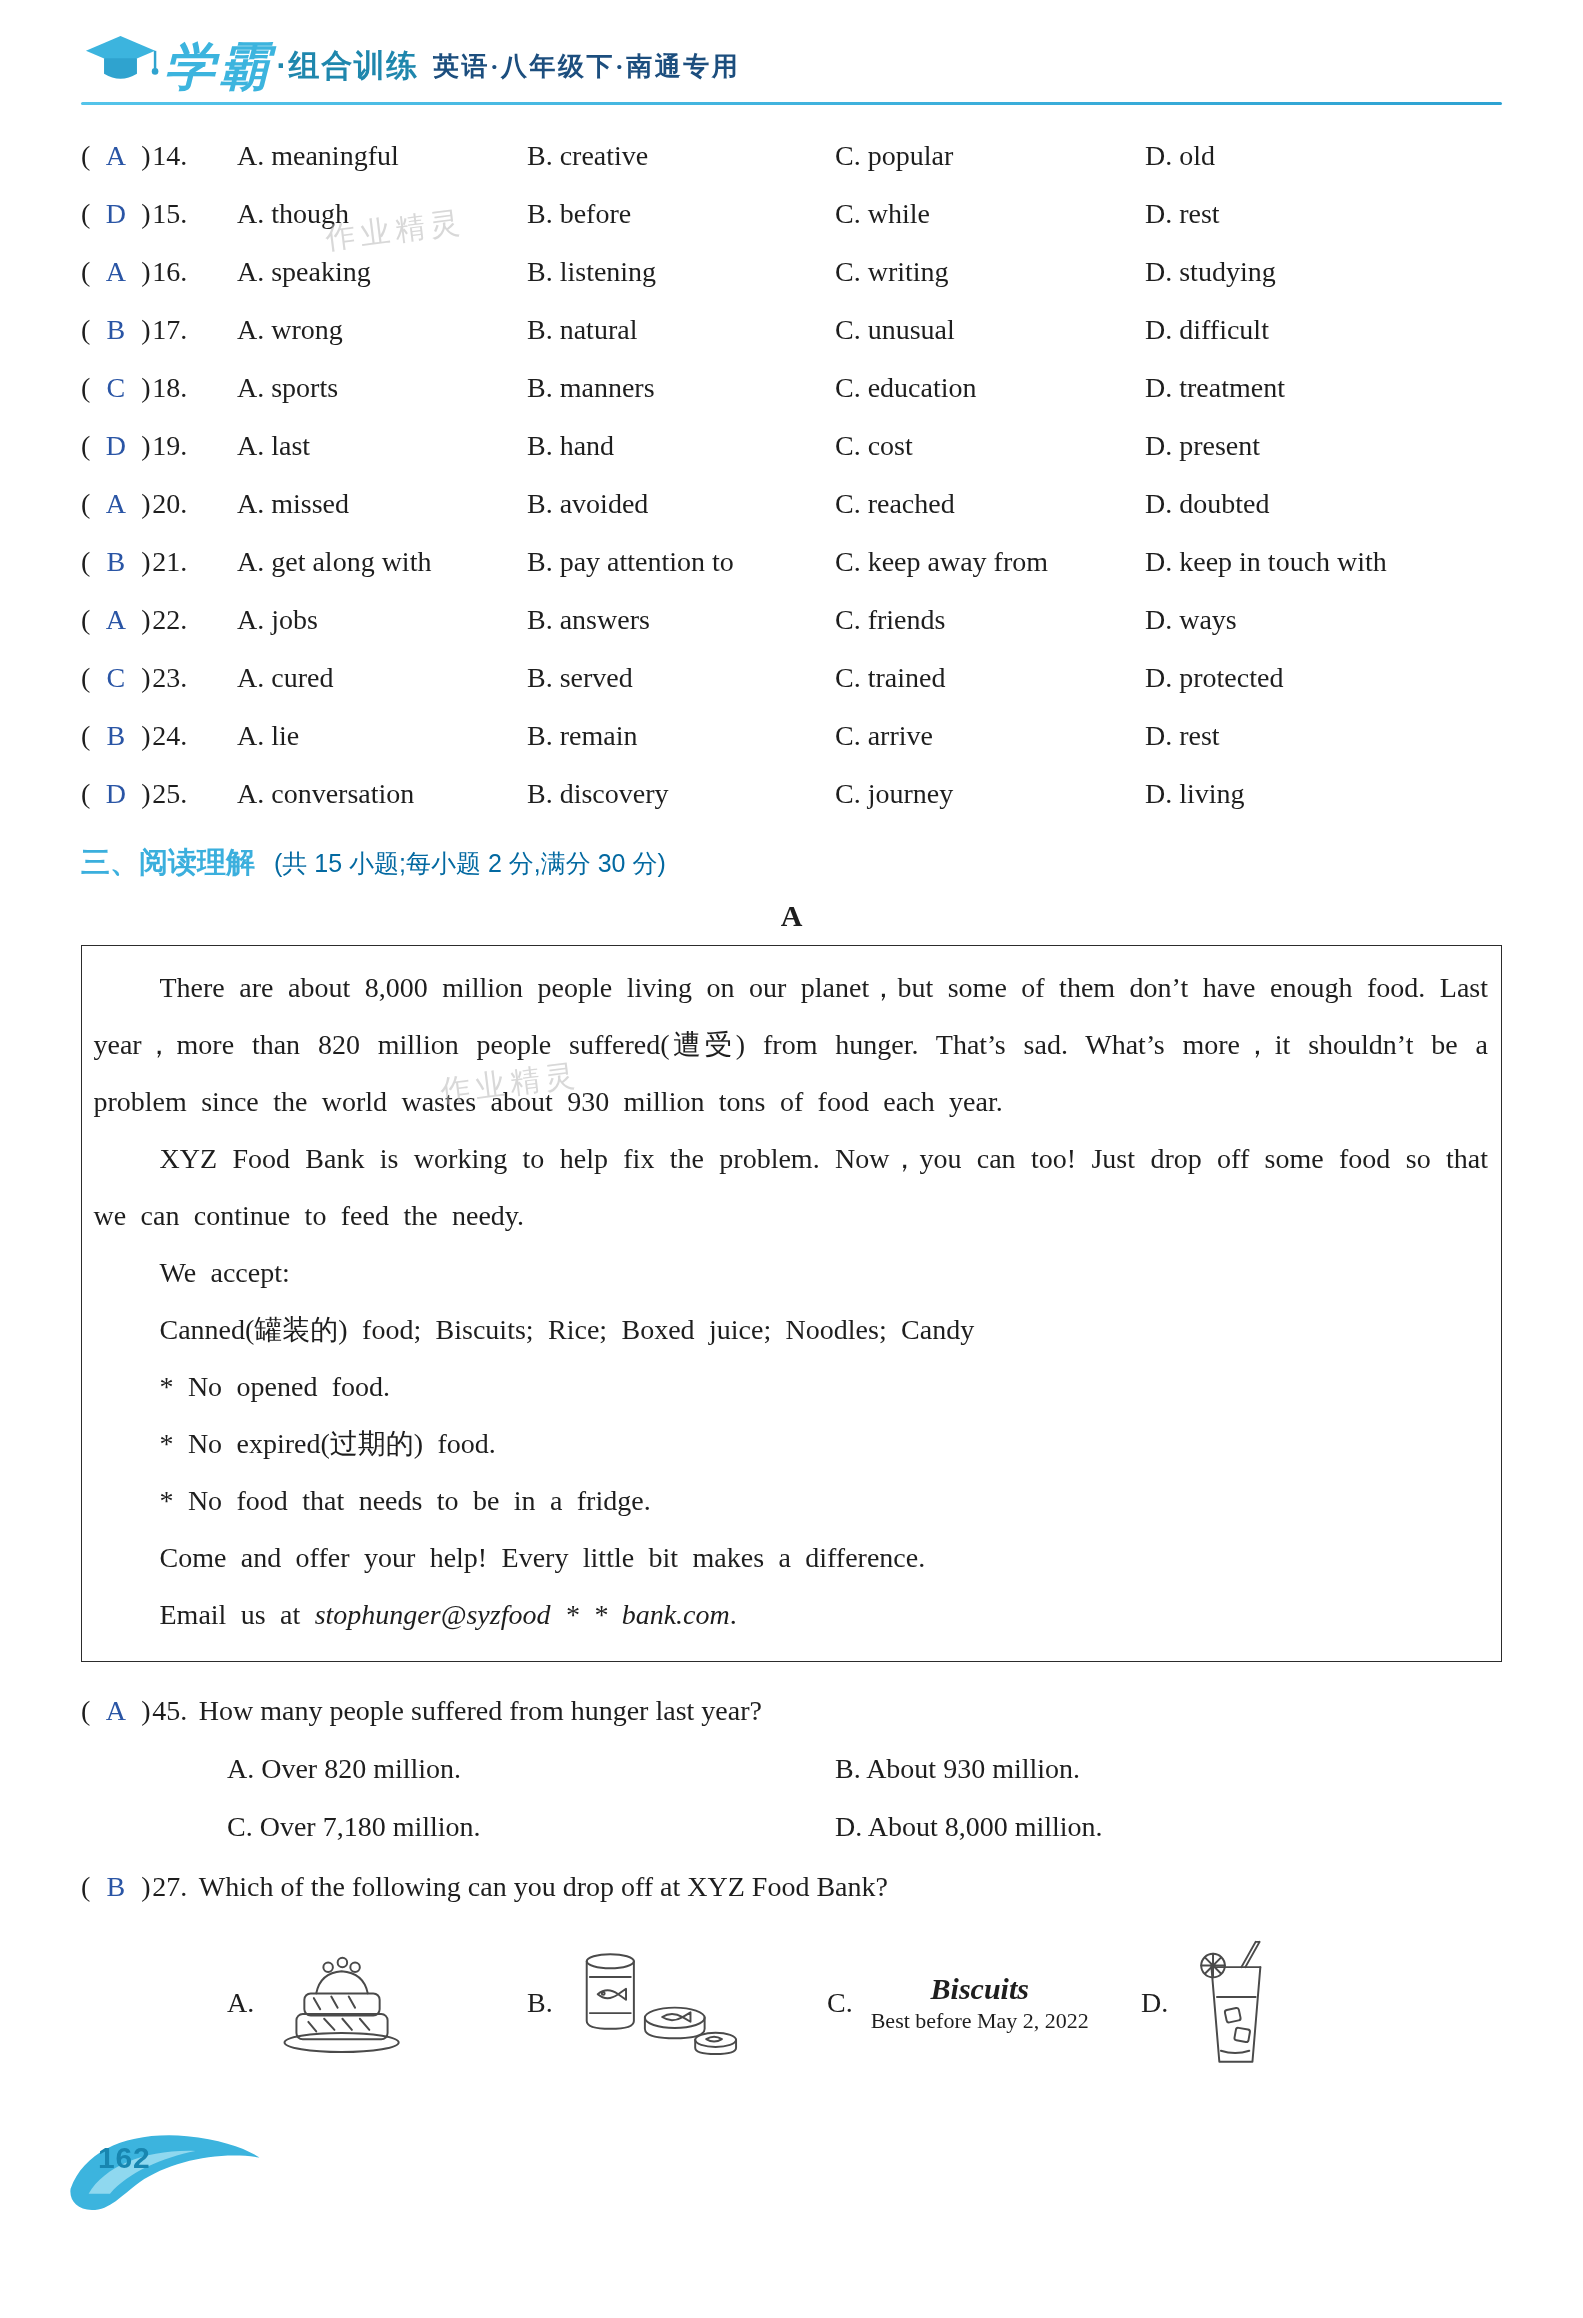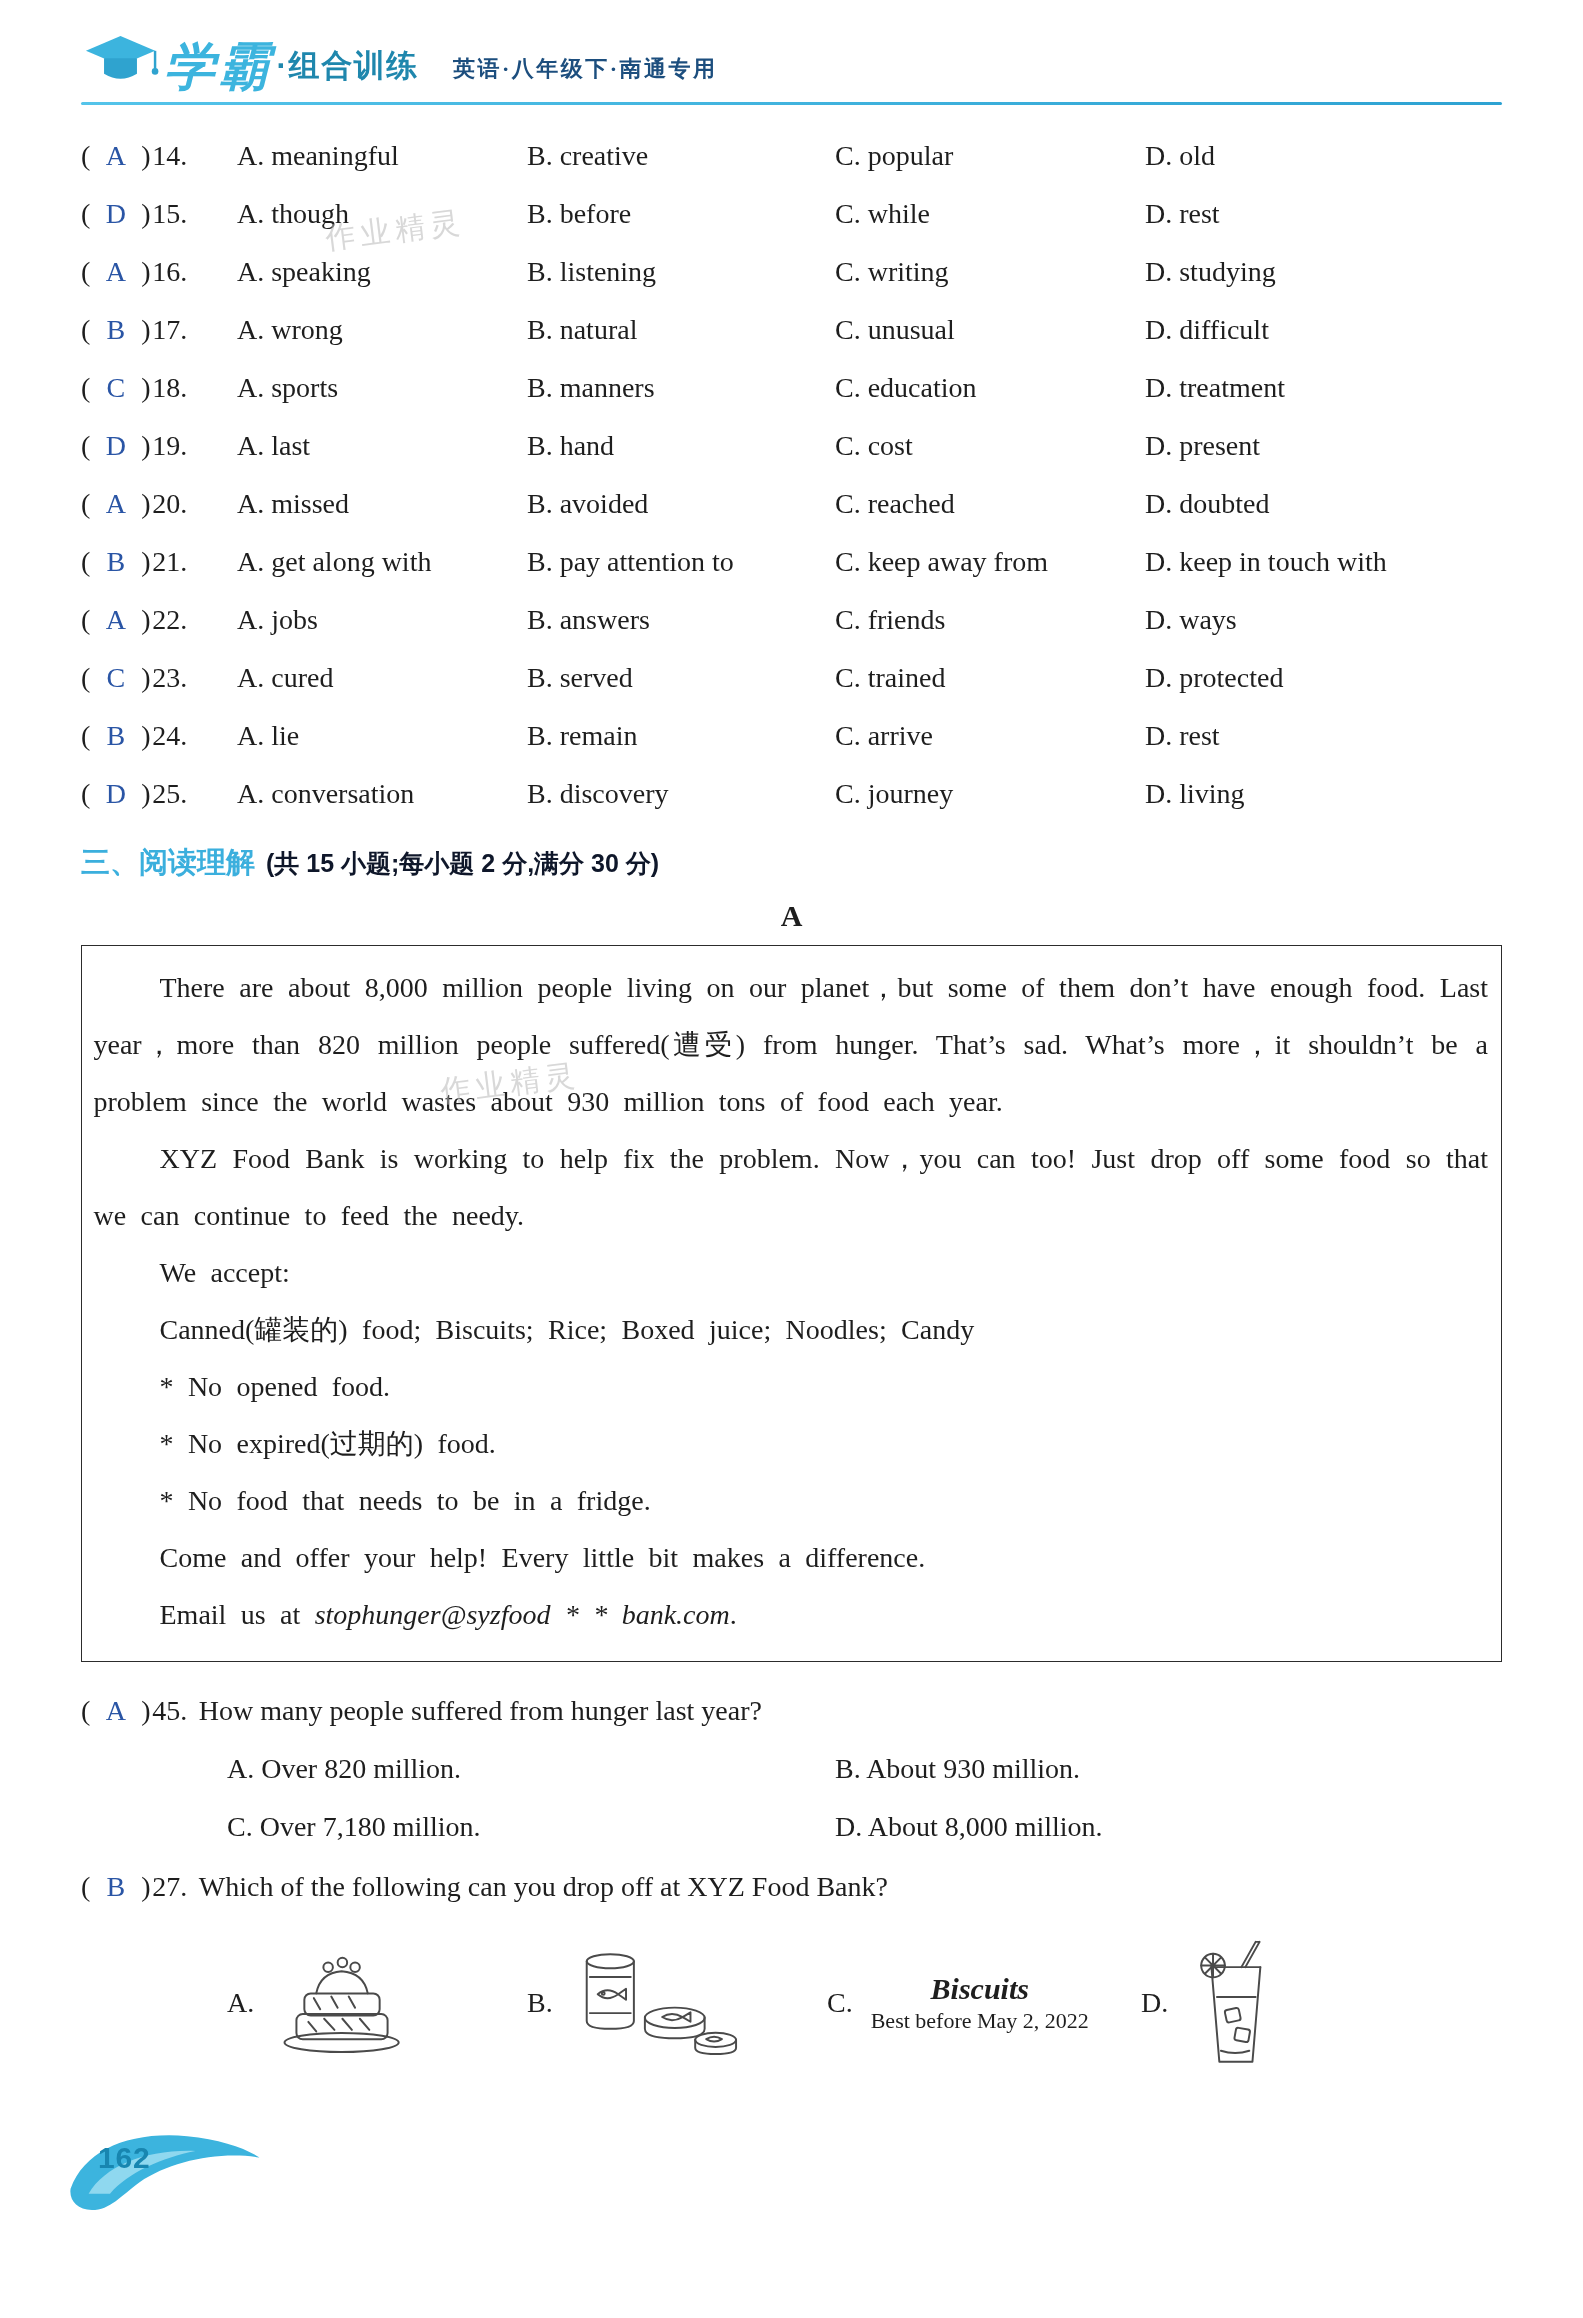--- a/index.html
+++ b/index.html
@@ -18,22 +18,22 @@
   .logo-main {
     font-family:"Liberation Sans","DejaVu Sans",sans-serif;
     font-size:51px; font-weight:bold; font-style:italic; color:#3cb4de; line-height:1;
     letter-spacing:3.3px;
   }
   .logo-sub {
     font-family:"Liberation Sans","DejaVu Sans",sans-serif;
     font-size:31px; font-weight:bold; color:#1f87ad; padding-bottom:5px; letter-spacing:1.6px;
   }
   .badge {
-    font-size:22px; font-weight:bold; color:#1c4e7e; letter-spacing:2.5px;
-    padding-bottom:8.2px; margin-left:30px;
+    font-size:26px; font-weight:bold; color:#1c4e7e; letter-spacing:2.5px;
+    padding-bottom:8.2px; margin-left:10px;
   }
   .header-rule { height:3.3px; margin-top:10px; border-radius:1.6px;
     background:linear-gradient(to right,#54c4ea,#2da2d2); }
 
   
   .watermark {
     position:absolute; color:#b9b9b9; opacity:.55; z-index:5;
     font-family:"Liberation Sans","DejaVu Sans",sans-serif;
     font-size:30px; letter-spacing:5px; transform:rotate(-7deg); pointer-events:none;
   }
@@ -50,21 +50,21 @@
   .ans {
     color:#2a55a5; display:inline-block; width:51px; text-align:center; font-weight:normal;
   }
   .qnum { margin-left:1.6px; }
 
   
   .section-title {
     margin-top:18px; font-size:29px; line-height:43px; color:#3bafdd;
     font-family:"Liberation Sans","DejaVu Sans",sans-serif; font-weight:bold;
   }
-  .section-title .meta { font-size:25px; font-weight:bold; margin-left:11px; color:#0f172a; }
+  .section-title .meta { font-size:25px; font-weight:normal; margin-left:19px; color:#0369a1; }
 
   .passage-label { text-align:center; font-size:30px; font-weight:bold; margin-top:11.5px; line-height:39px; }
 
   
   .passage-box {
     margin-top:10px; border:1.6px solid #2c2c2c; padding:13px 13px 18px 11.5px;
     font-size:28px; line-height:57px; position:relative; z-index:1; background:transparent;
   }
   .passage-box p { text-indent:66px; text-align:justify; word-spacing:7.4px; }
   .email { font-style:italic; }

